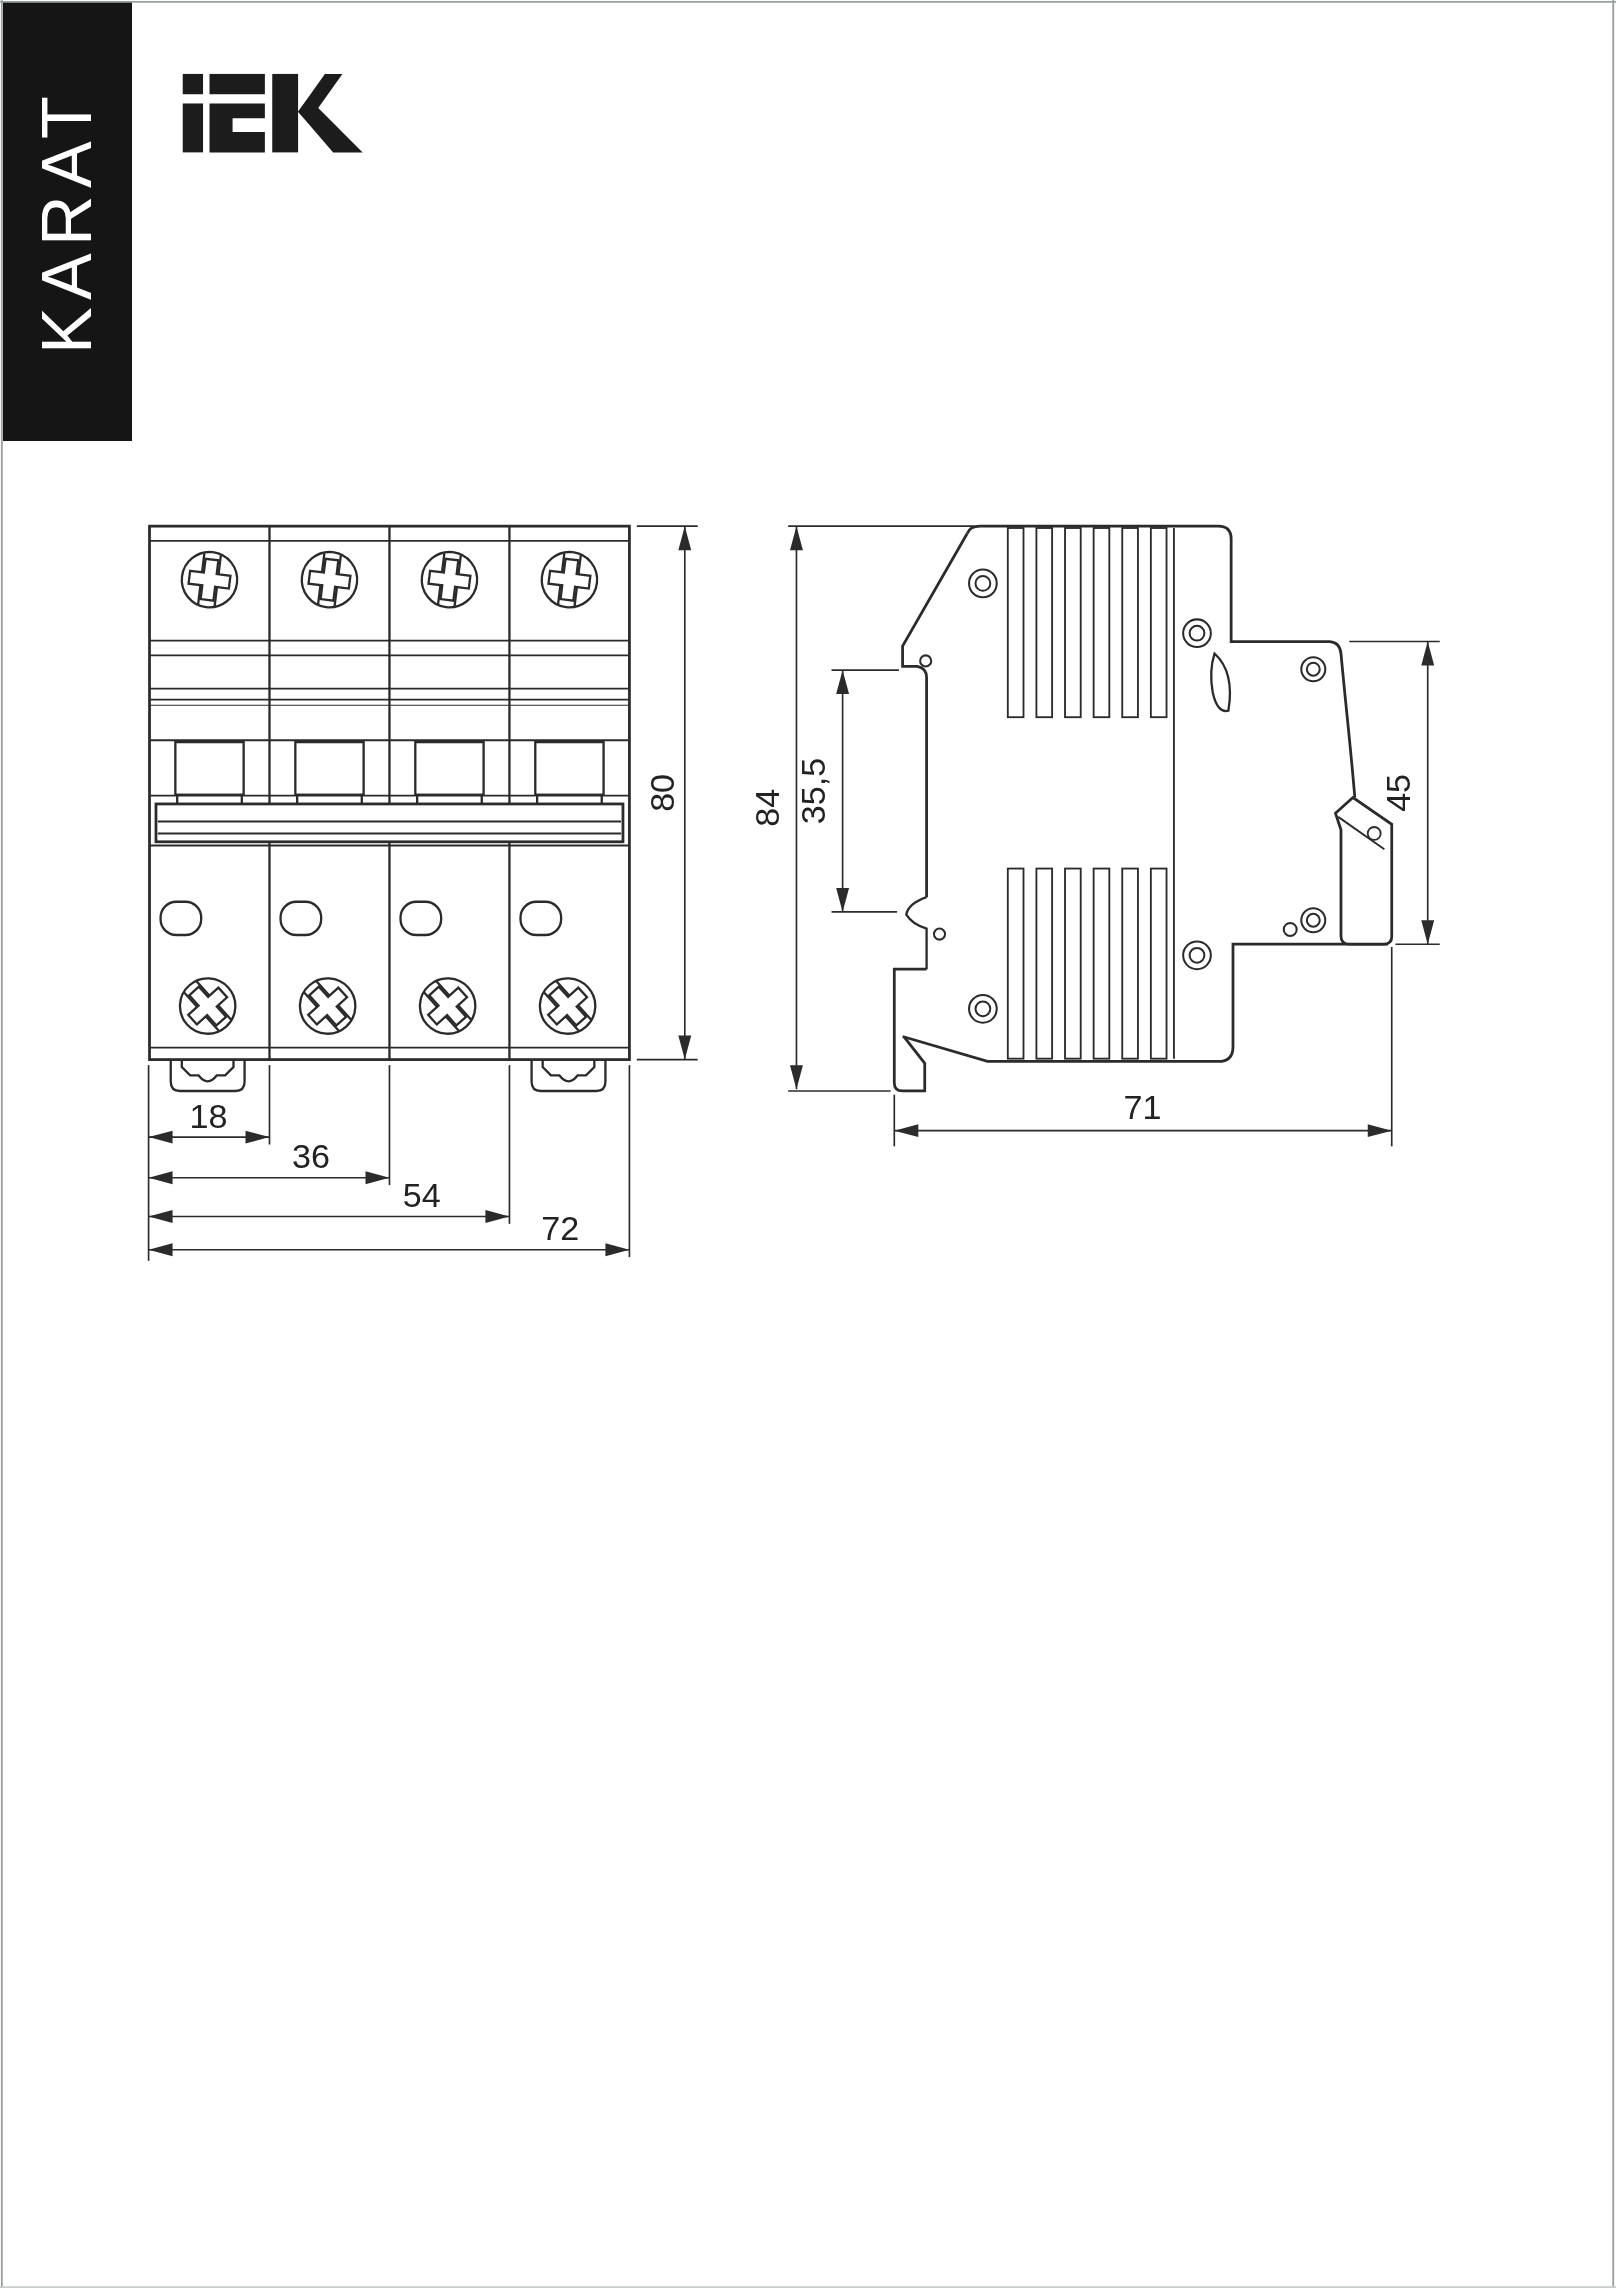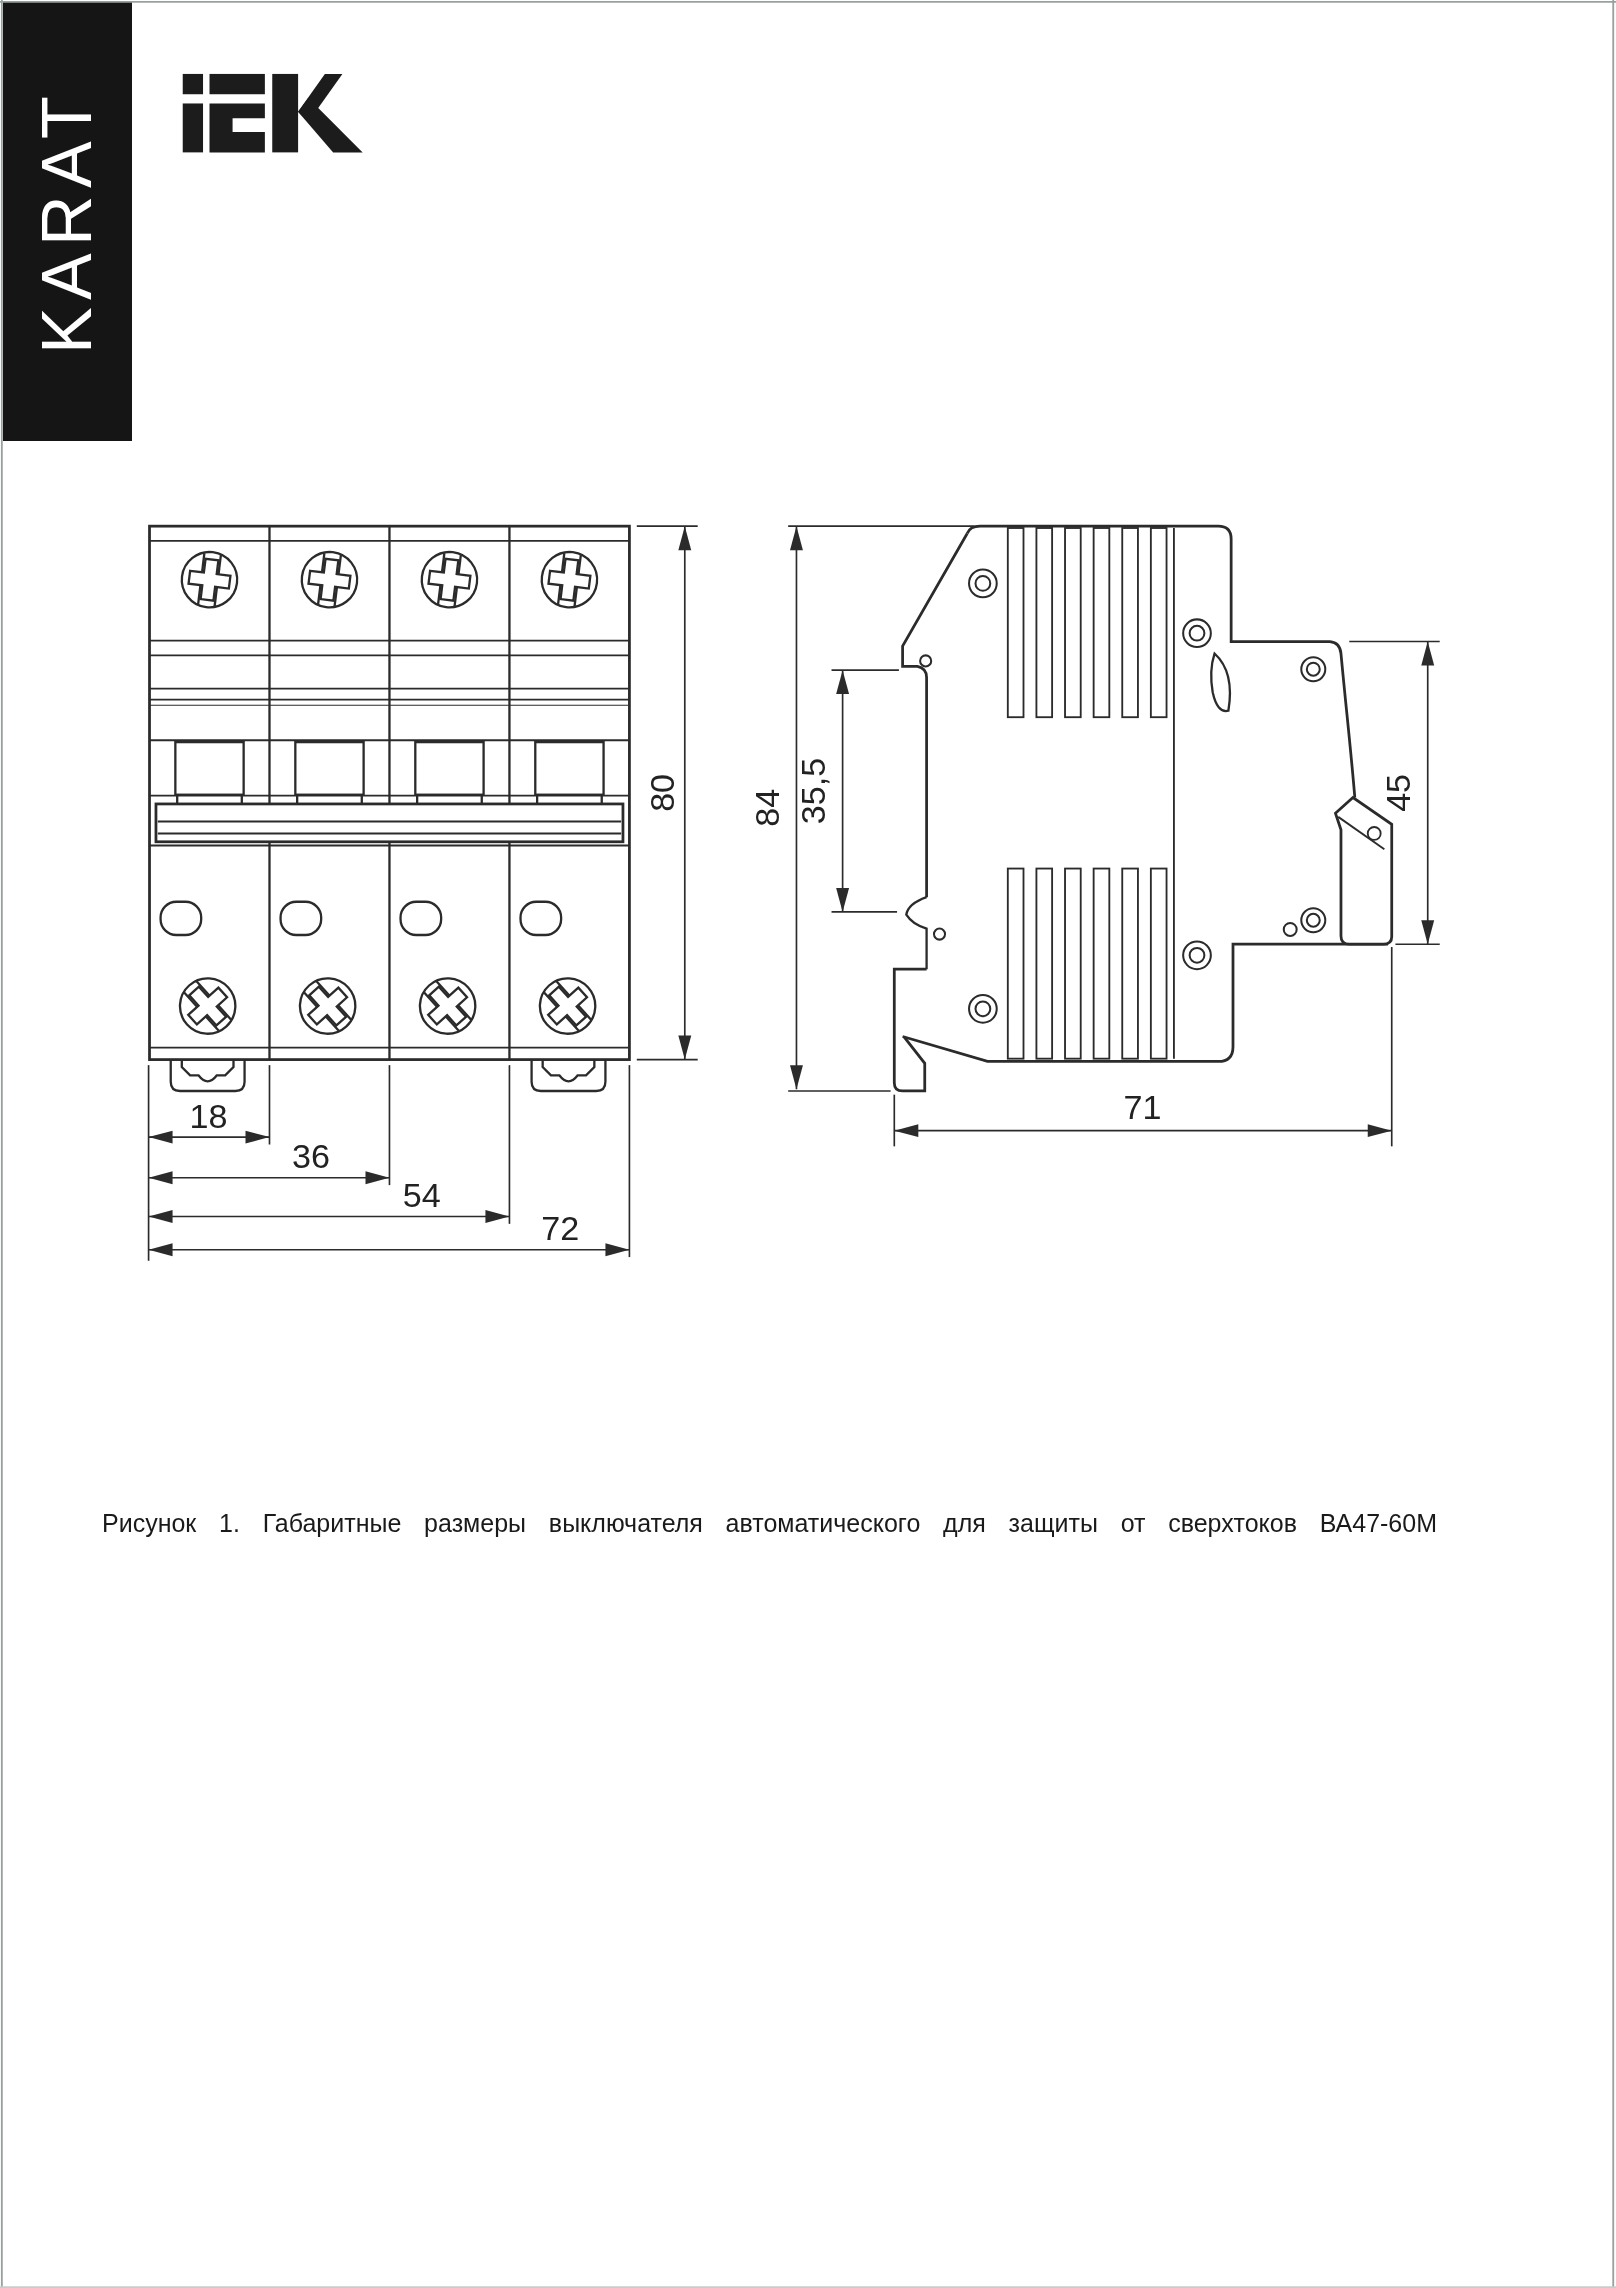--- a/index.html
+++ b/index.html
@@ -287,16 +287,15 @@
       <text class="dim" x="457" y="1308" text-anchor="middle">54</text>
       <text class="dim" x="607" y="1344" text-anchor="middle">72</text>
 
       <text class="dim" transform="translate(844,875) rotate(-90)" text-anchor="middle">84</text>
       <text class="dim" transform="translate(894,857) rotate(-90)" text-anchor="middle">35,5</text>
       <text class="dim" transform="translate(1528,859) rotate(-90)" text-anchor="middle">45</text>
       <text class="dim" x="1238" y="1212" text-anchor="middle">71</text>
     </g>
   </svg>
 
-  <div class="caption">Рисунок 1. Габаритные размеры выключателя автоматического для защиты от сверхтоков ВА47-60М</div>
 
 </div>
 
 
 </body></html>

